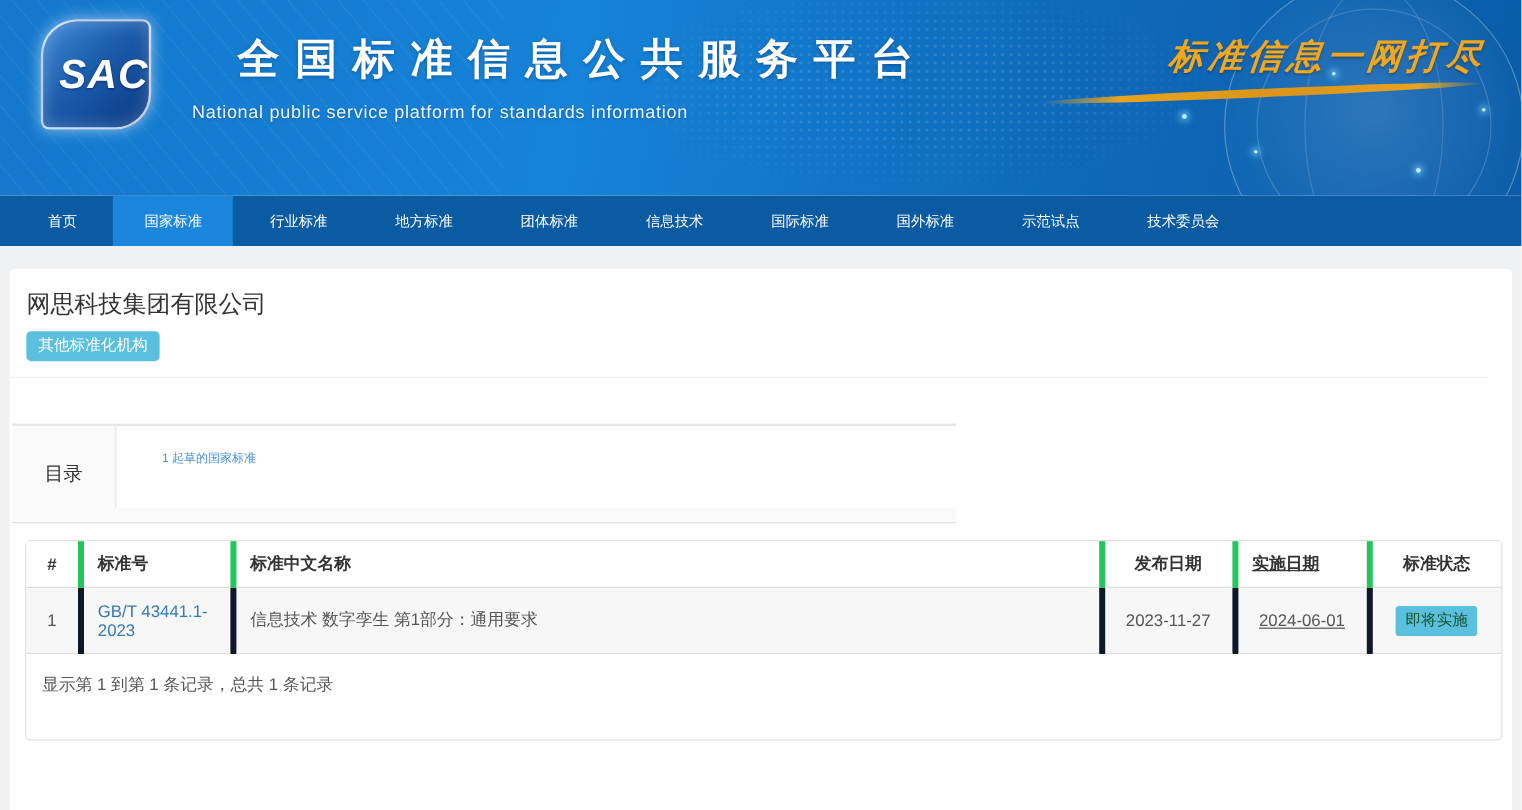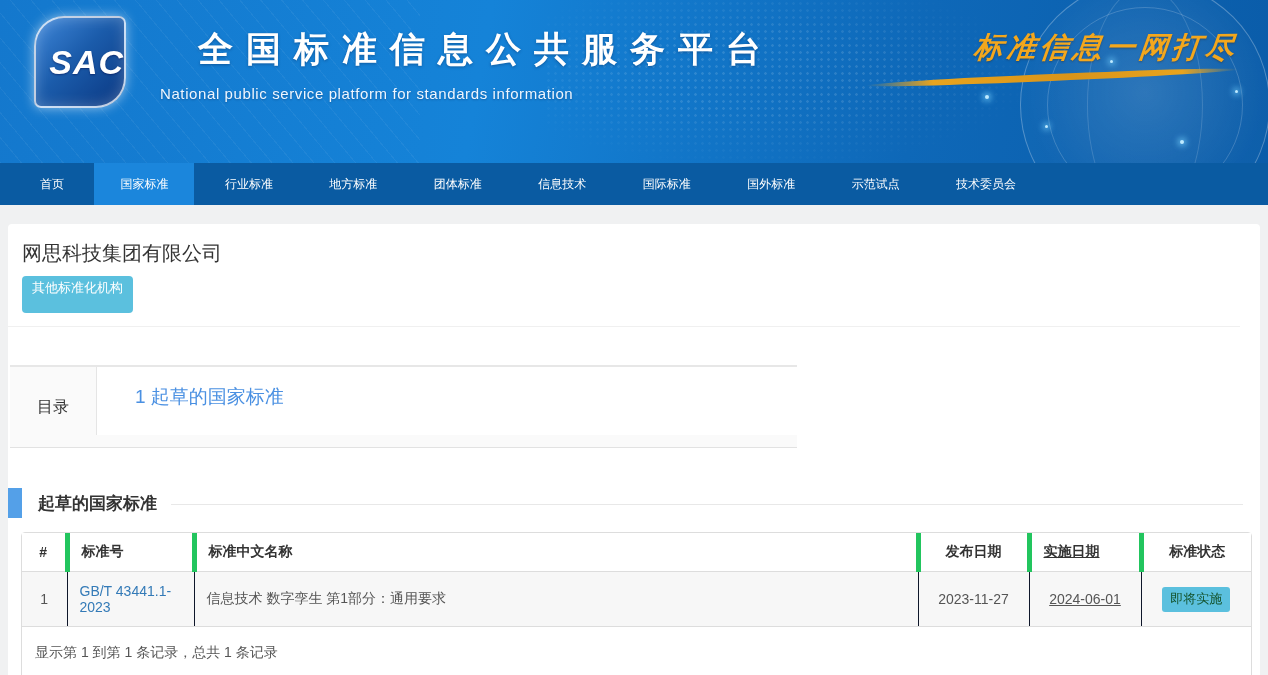--- a/index.html
+++ b/index.html
@@ -54,43 +54,43 @@
   .main-nav { width:100%; height:42px; background:#0a5ba2; white-space:nowrap; padding-left:14px; }
   .nav-item { display:inline-block; height:42px; line-height:42px; padding:0 26px;
     color:#fff; font-size:12px; text-decoration:none; cursor:pointer; }
   .nav-item.active { background:#1b86dc; }
 
   
   .card { margin:19px 8px 0 8px; background:#fff; border-radius:4px 4px 0 0;
     height:456px; position:relative; }
 
   .org-name { padding:16px 0 0 14px; font-size:20px; font-weight:normal; color:#333; }
-  .org-badge { display:inline-block; margin:9px 0 0 14px; padding:3px 10px 16px;
+  .org-badge { display:inline-block; margin:9px 0 0 14px; padding:3px 10px 4px;
     background:#5bc0de; color:#fff; font-size:13px; border-radius:4px; }
   .soft-divider { margin:13px 20px 0 0; border-bottom:1px solid #f0f0f0; }
 
   .toc { margin:38px 0 0 2px; width:787px; background:#fafafa; display:flex;
     border-top:2px solid #e7e7e7; border-bottom:1px solid #e2e2e2; }
   .toc-label { width:86px; min-height:80px; display:flex; align-items:center;
     justify-content:center; font-size:16px; color:#333;text-align:right; }
   .toc-content { flex:1; background:#fff; border-left:1px solid #e5e5e5;
     margin-bottom:12px; padding:17px 0 16px 38px; }
-  .toc-link { font-size:19px; color:#4a90e2; text-decoration:none; cursor:pointer; }
+  .toc-link { font-size:10px; color:#4a90e2; text-decoration:none; cursor:pointer; }
 
   .section-head { margin-top:40px; display:flex; align-items:center; }
   .section-marker { width:14px; height:30px; background:#54a0e8; flex:0 0 auto; }
   .section-title { margin-left:16px; font-size:17px; font-weight:bold; color:#333; white-space:nowrap; }
   .section-rule { flex:1; height:1px; background:#e8e8e8; margin:2px 17px 0 14px; }
 
   .table-wrap { margin:14px 8px 0 13px; border:1px solid #ddd; border-radius:4px; }
   table.std { width:100%; border-collapse:collapse; font-size:14px; color:#555; }
   table.std th { font-weight:bold; color:#333; padding:10px 12px; text-align:left;
     border-left:5px solid #22c55e; border-bottom:1px solid #ddd; background:#fff; }
   table.std th:first-child { border-left:none; }
-  table.std td { padding:11px 12px; border-left:1px solid #0f172a; border-bottom:1px solid #ddd;
+  table.std td { padding:11px 12px; border-left:5px solid #0f172a; border-bottom:1px solid #ddd;
     background:#f7f7f7; }
   table.std td:first-child { border-left:none; }
   .col-idx { width:45px; text-align:center !important; }
   .col-no { width:127px; }
   .col-pub { width:111px; text-align:center !important; }
   .col-impl { width:112px; text-align:center;text-decoration:underline; }
   .col-status { width:110px; text-align:center !important; }
   .std-link { color:#337ab7; text-decoration:none; cursor:pointer; }
   .status-badge { display:inline-block; padding:3px 8px 4px; background:#5bc0de;
     color:#14532d; font-size:13px; border-radius:3px; }
@@ -143,25 +143,20 @@
   <span class="org-badge">其他标准化机构</span>
   <div class="soft-divider"></div>
 
   <div class="toc">
     <div class="toc-label">目录</div>
     <div class="toc-content">
       <a class="toc-link">1 起草的国家标准</a>
     </div>
   </div>
 
-  <div class="section-head">
-    <div class="section-marker"></div>
-    <h2 class="section-title">起草的国家标准</h2>
-    <div class="section-rule"></div>
-  </div>
 
   <div class="table-wrap">
     <table class="std">
       <thead>
         <tr>
           <th class="col-idx">#</th>
           <th class="col-no">标准号</th>
           <th>标准中文名称</th>
           <th class="col-pub">发布日期</th>
           <th class="col-impl">实施日期</th>

